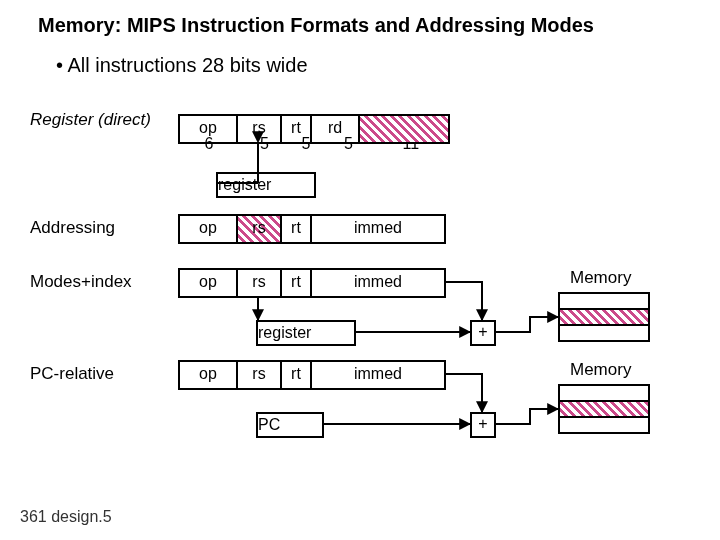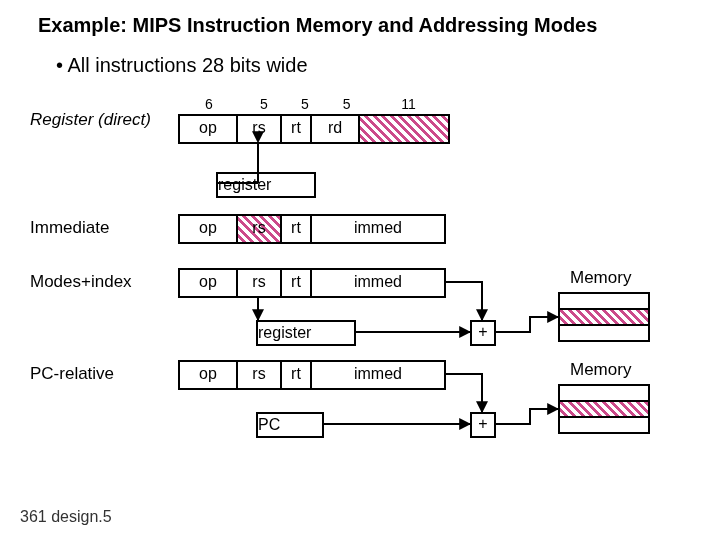--- a/index.html
+++ b/index.html
@@ -26,21 +26,22 @@
     top: 54px;
     left: 56px;
     font-size: 20px;
   }
   .label {
     position: absolute;
     font-size: 17px;
   }
   .bitrow {
     position: absolute;
-    font-size: 14px;
+    font-size: 16px;
+    margin-top: 39px;
   }
   .bitcell {
     display: inline-block;
     text-align: center;
   }
   .instr {
     position: absolute;
     height: 26px;
     display: flex;
     border: 2px solid #000;
@@ -104,42 +105,42 @@
     bottom: 14px;
     left: 20px;
     font-family: Arial, sans-serif;
     font-size: 16px;
     color: #333;
   }
 </style>
 </head>
 <body>
 
-<div class="title">Example: MIPS Instruction Memory and Addressing Modes</div>
+<div class="title">Memory: MIPS Instruction Formats and Addressing Modes</div>
 <div class="bullet">• All instructions 28 bits wide</div>
 
 <div class="bitrow" style="top:96px; left:180px;">
   <span class="bitcell" style="width:58px">6</span>
   <span class="bitcell" style="width:44px">5</span>
   <span class="bitcell" style="width:30px">5</span>
   <span class="bitcell" style="width:46px">5</span>
   <span class="bitcell" style="width:70px">11</span>
 </div>
 
 <div class="label" style="top:110px; left:30px;font-style:italic;">Register (direct)</div>
 <div class="instr" style="top:114px; left:178px;">
   <div style="width:58px">op</div>
   <div style="width:44px">rs</div>
   <div style="width:30px">rt</div>
   <div style="width:48px">rd</div>
   <div class="hatch" style="width:88px"></div>
 </div>
 <div class="regbox" style="top:172px; left:216px; width:96px;">register</div>
 
-<div class="label" style="top:218px; left:30px;">Immediate</div>
+<div class="label" style="top:218px; left:30px;">Addressing</div>
 <div class="instr" style="top:214px; left:178px;">
   <div style="width:58px">op</div>
   <div style="width:44px" class="hatch">rs</div>
   <div style="width:30px">rt</div>
   <div style="width:132px">immed</div>
 </div>
 
 <div class="label" style="top:272px; left:30px;">Modes+index</div>
 <div class="instr" style="top:268px; left:178px;">
   <div style="width:58px">op</div>

